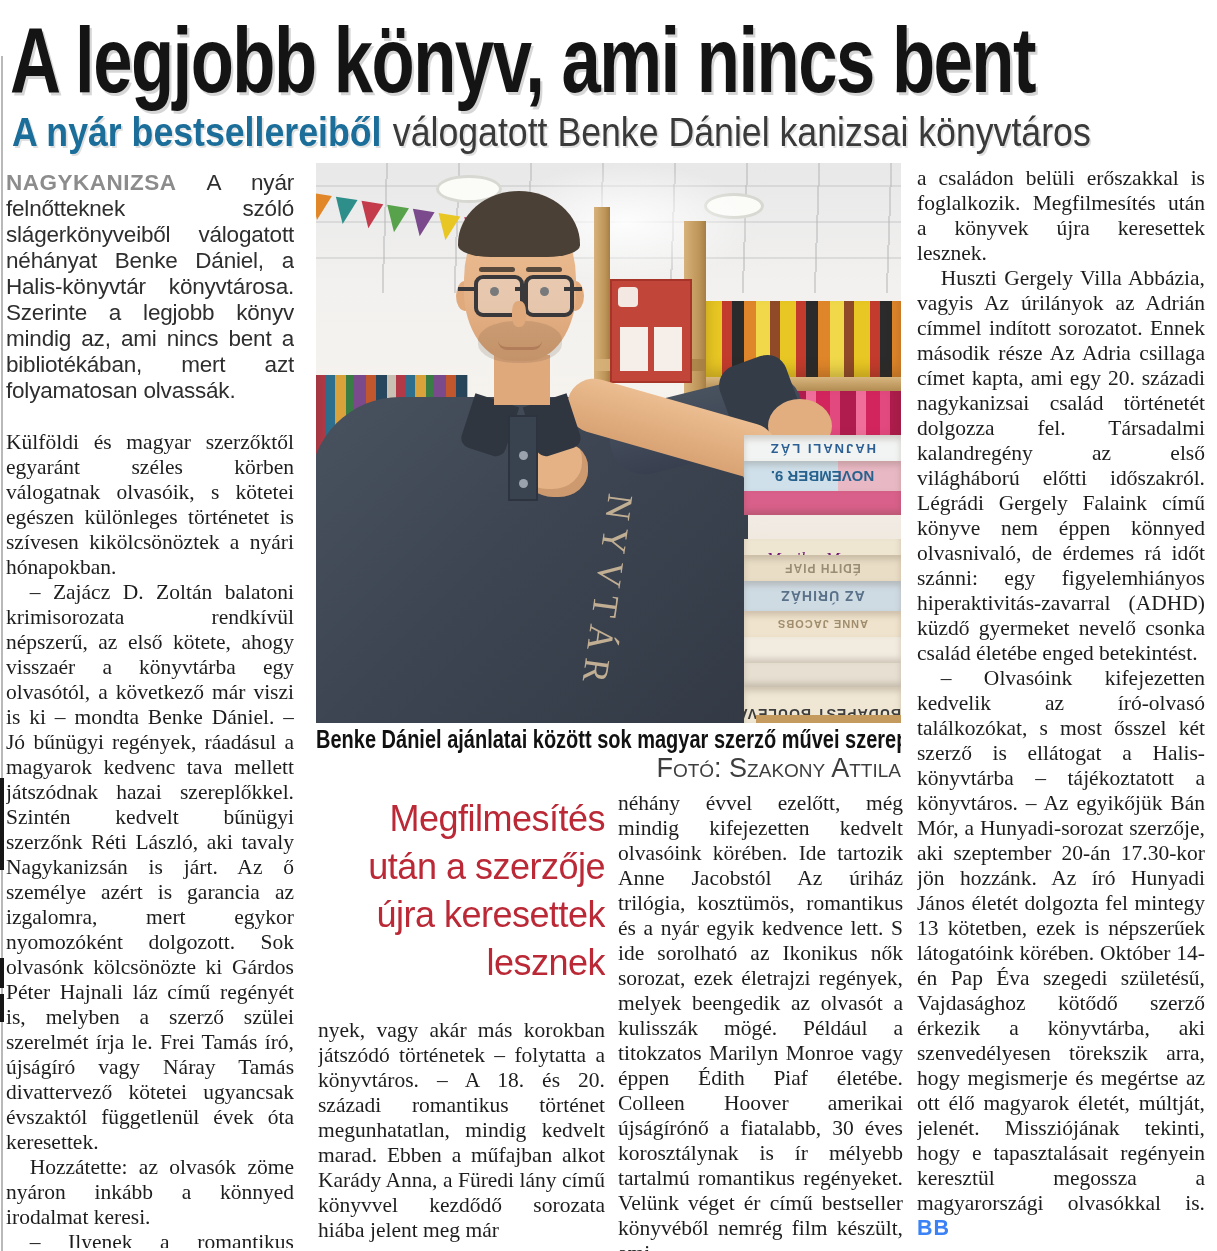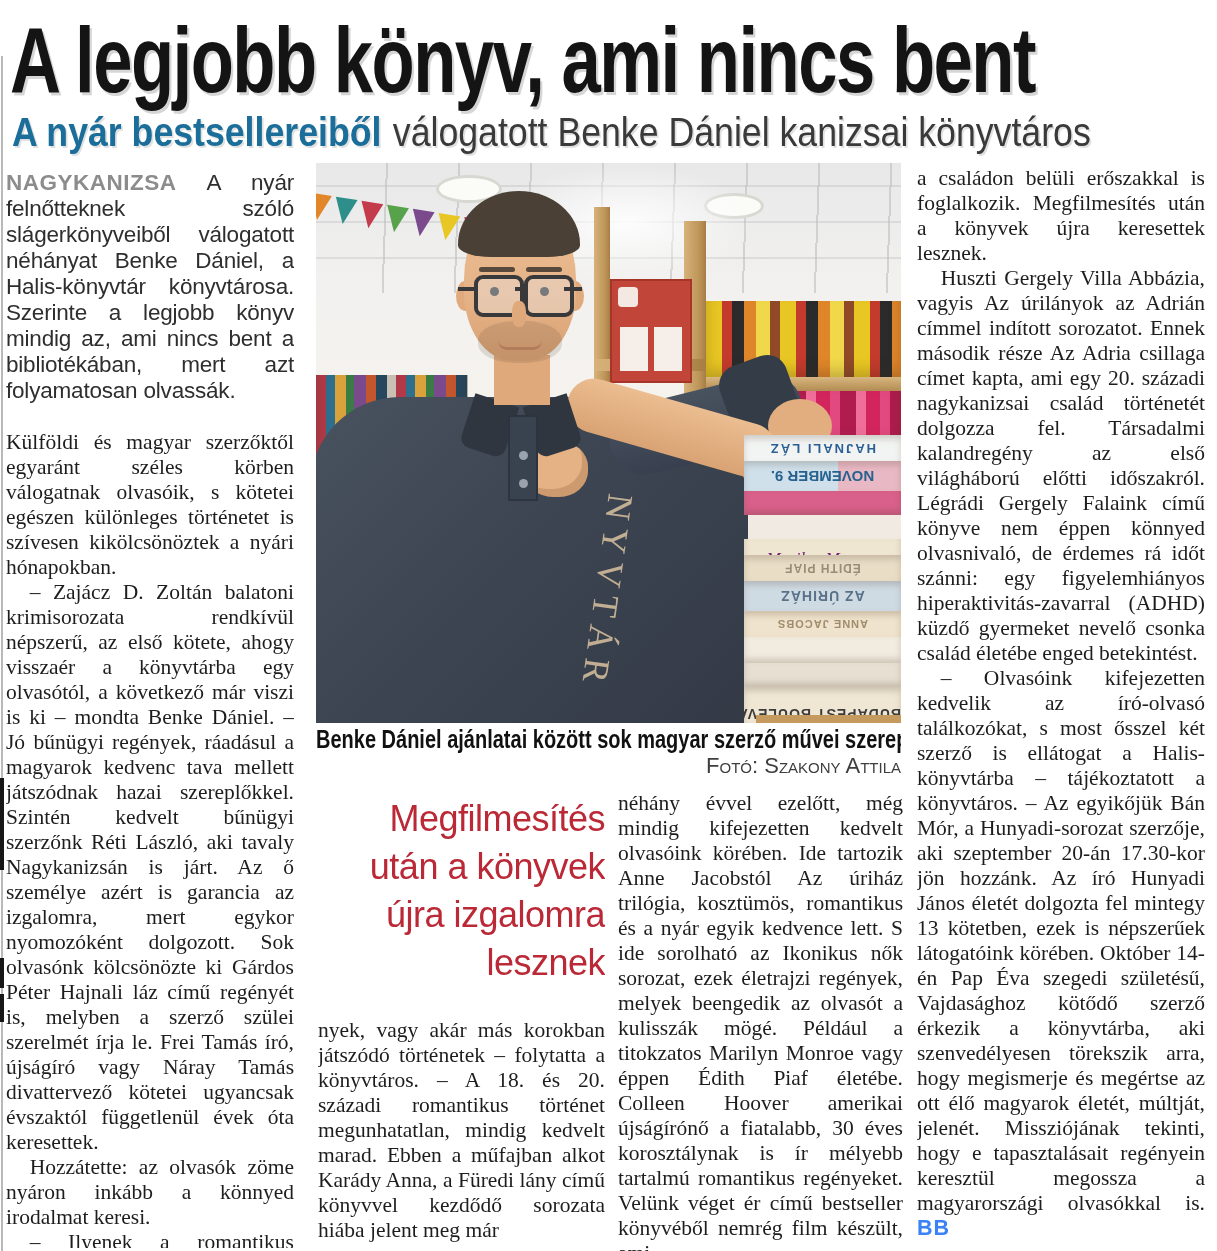--- a/index.html
+++ b/index.html
@@ -36,21 +36,21 @@
   .sig{font-family:"Liberation Sans", sans-serif;font-weight:bold;color:#3b82f6;letter-spacing:1px;white-space:nowrap;}
   
   .pullquote{position:absolute;left:318px;top:795px;width:287px;height:200px;overflow:hidden;
     font-family:"Liberation Sans", sans-serif;font-size:36px;line-height:48px;color:#bb2836;
     text-align:right;letter-spacing:-.5px;}
   
   .caption{position:absolute;left:316px;top:726px;width:585px;height:28px;overflow:hidden;}
   .caption span{display:inline-block;white-space:nowrap;transform:scaleX(.8);transform-origin:0 0;
     font-family:"Liberation Sans", sans-serif;font-weight:bold;font-size:25px;line-height:27px;color:#111;}
   .credit{position:absolute;left:316px;top:753px;width:585px;text-align:right;
-    font-family:"Liberation Sans", sans-serif;font-variant:small-caps;font-size:22px;color:#3e3e3e;}
+    font-family:"Liberation Sans", sans-serif;font-variant:small-caps;font-size:27px;color:#3e3e3e;}
   
   .photo{position:absolute;left:316px;top:163px;width:585px;height:560px;margin:0;overflow:hidden;
     background:linear-gradient(180deg,#e8e8e9 0%,#f2f1ef 22%,#f6f3ee 45%,#efe8df 70%,#e9e0d4 100%);}
   .photo *{position:absolute;}
   .ceiling{left:0;top:0;width:585px;height:130px;
     background:repeating-linear-gradient(92deg,rgba(200,200,200,0) 0 70px,rgba(185,185,185,.55) 70px 72px),
                repeating-linear-gradient(0deg,rgba(200,200,200,0) 0 34px,rgba(190,190,190,.4) 34px 36px);}
   .clight{background:#fbfbf8;border:3px solid #d8d8d2;border-radius:50%;}
   .l1{left:120px;top:12px;width:60px;height:22px;}
   .l2{left:388px;top:30px;width:54px;height:20px;}
@@ -234,21 +234,21 @@
       <div class="bk bk10 flip">BUDAPEST BOULEVARD</div>
     </div>
     <div class="stool"></div>
   </figure>
 
   <div class="caption">
     <span>Benke Dániel ajánlatai között sok magyar szerző művei szerepelnek</span>
   </div>
   <div class="credit">Fotó: Szakony Attila</div>
 
-  <div class="pullquote">Megfilmesítés után a könyvek újra izgalomra lesznek</div>
+  <div class="pullquote">Megfilmesítés után a szerzője újra keresettek lesznek</div>
 
   <div class="col col2">
     <p class="noindent">nyek, vagy akár más korokban játszódó történetek – folytatta a könyvtáros. – A 18. és 20. századi romantikus történet megunhatatlan, mindig kedvelt marad. Ebben a műfajban alkot Karády Anna, a Füredi lány című könyvvel kezdődő sorozata hiába jelent meg már</p>
   </div>
 
   <div class="col col3">
     <p class="noindent">néhány évvel ezelőtt, még mindig kifejezetten kedvelt olvasóink körében. Ide tartozik Anne Jacobstól Az úriház trilógia, kosztümös, romantikus és a nyár egyik kedvence lett. S ide sorolható az Ikonikus nők sorozat, ezek életrajzi regények, melyek beengedik az olvasót a kulisszák mögé. Például a titokzatos Marilyn Monroe vagy éppen Édith Piaf életébe. Colleen Hoover amerikai újságírónő a fiatalabb, 30 éves korosztálynak is ír mélyebb tartalmú romantikus regényeket. Velünk véget ér című bestseller könyvéből nemrég film készült, ami</p>
   </div>
 
   <div class="col col4">

